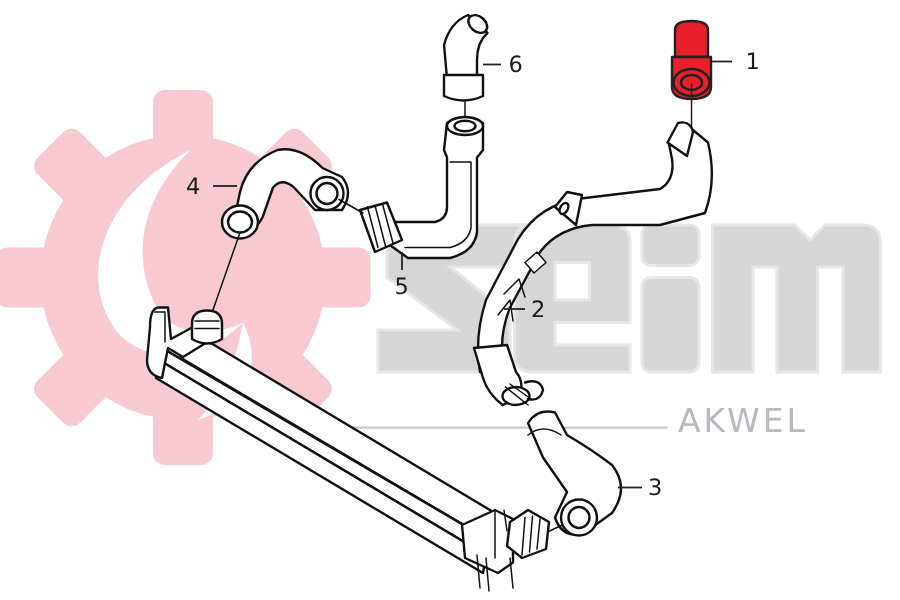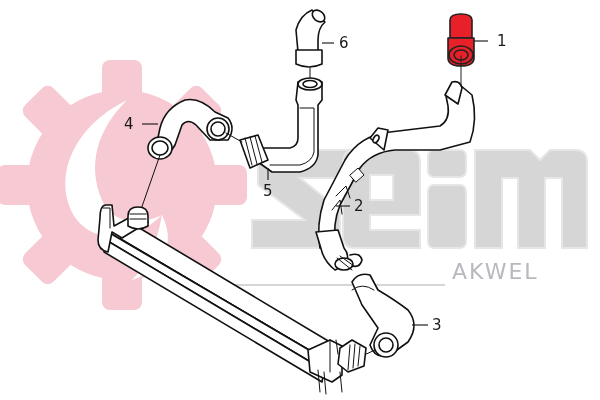--- a/index.html
+++ b/index.html
@@ -44,21 +44,21 @@
 
       <rect x="428" y="150" width="38" height="27" rx="6"></rect>
 
       <rect x="428" y="185" width="38" height="63" rx="6"></rect>
 
       <path d="M 475,150 L 530,150 L 540,160 L 550,150 L 575,150 Q 587,150 587,162 L 587,248 L 562,248 L 562,178 L 545,178 L 545,248 L 518,248 L 518,178 L 502,178 L 502,248 L 475,248 Z"></path>
     </g>
     <line x1="170" y1="285" x2="445" y2="285" stroke="#c8c8cc" stroke-width="1.5"></line>
   </svg>
 
-  <div class="brand-sub" style="left:452px; top:259px;">AKWEL</div>
+  <div class="brand-sub" style="left:452px; top:269px;">AKWEL</div>
 
   <svg class="canvas" viewBox="0 0 600 400">
     <g fill="#ffffff" stroke="#111111" stroke-width="1.6" stroke-linejoin="round" stroke-linecap="round">
 
       <g>
         <path d="M 296,30 Q 300,15 312,10 L 325,22 Q 318,28 318,40 L 318,52 L 298,52 Z"></path>
         <ellipse cx="318.5" cy="16" rx="7" ry="5" transform="rotate(40 318.5 16)"></ellipse>
         <path d="M 296,50 L 322,50 L 322,64 Q 309,70 296,64 Z"></path>
         <line x1="310" y1="68" x2="310" y2="78" stroke-width="1"></line>
       </g>

